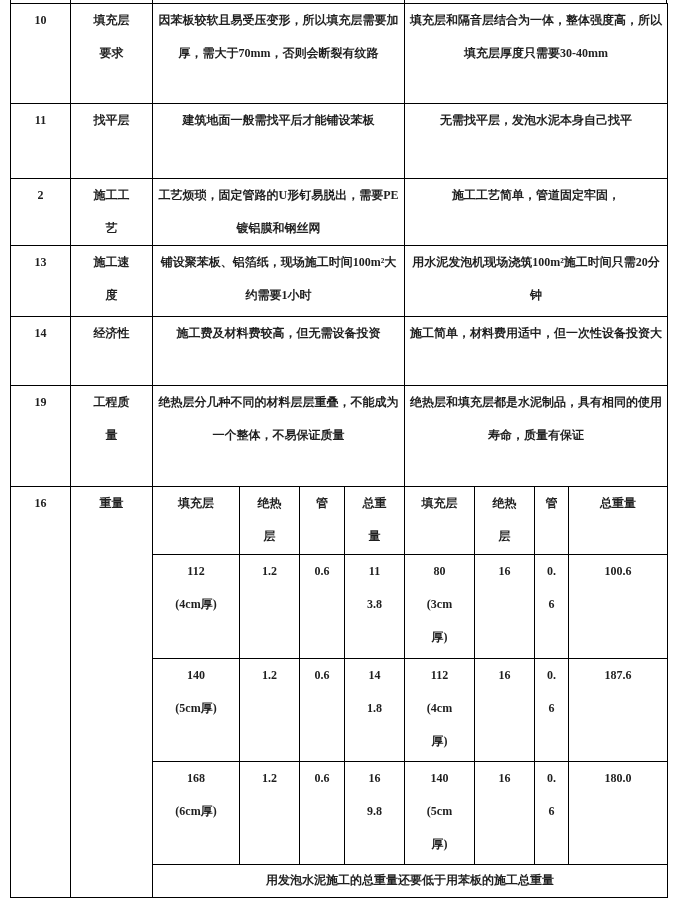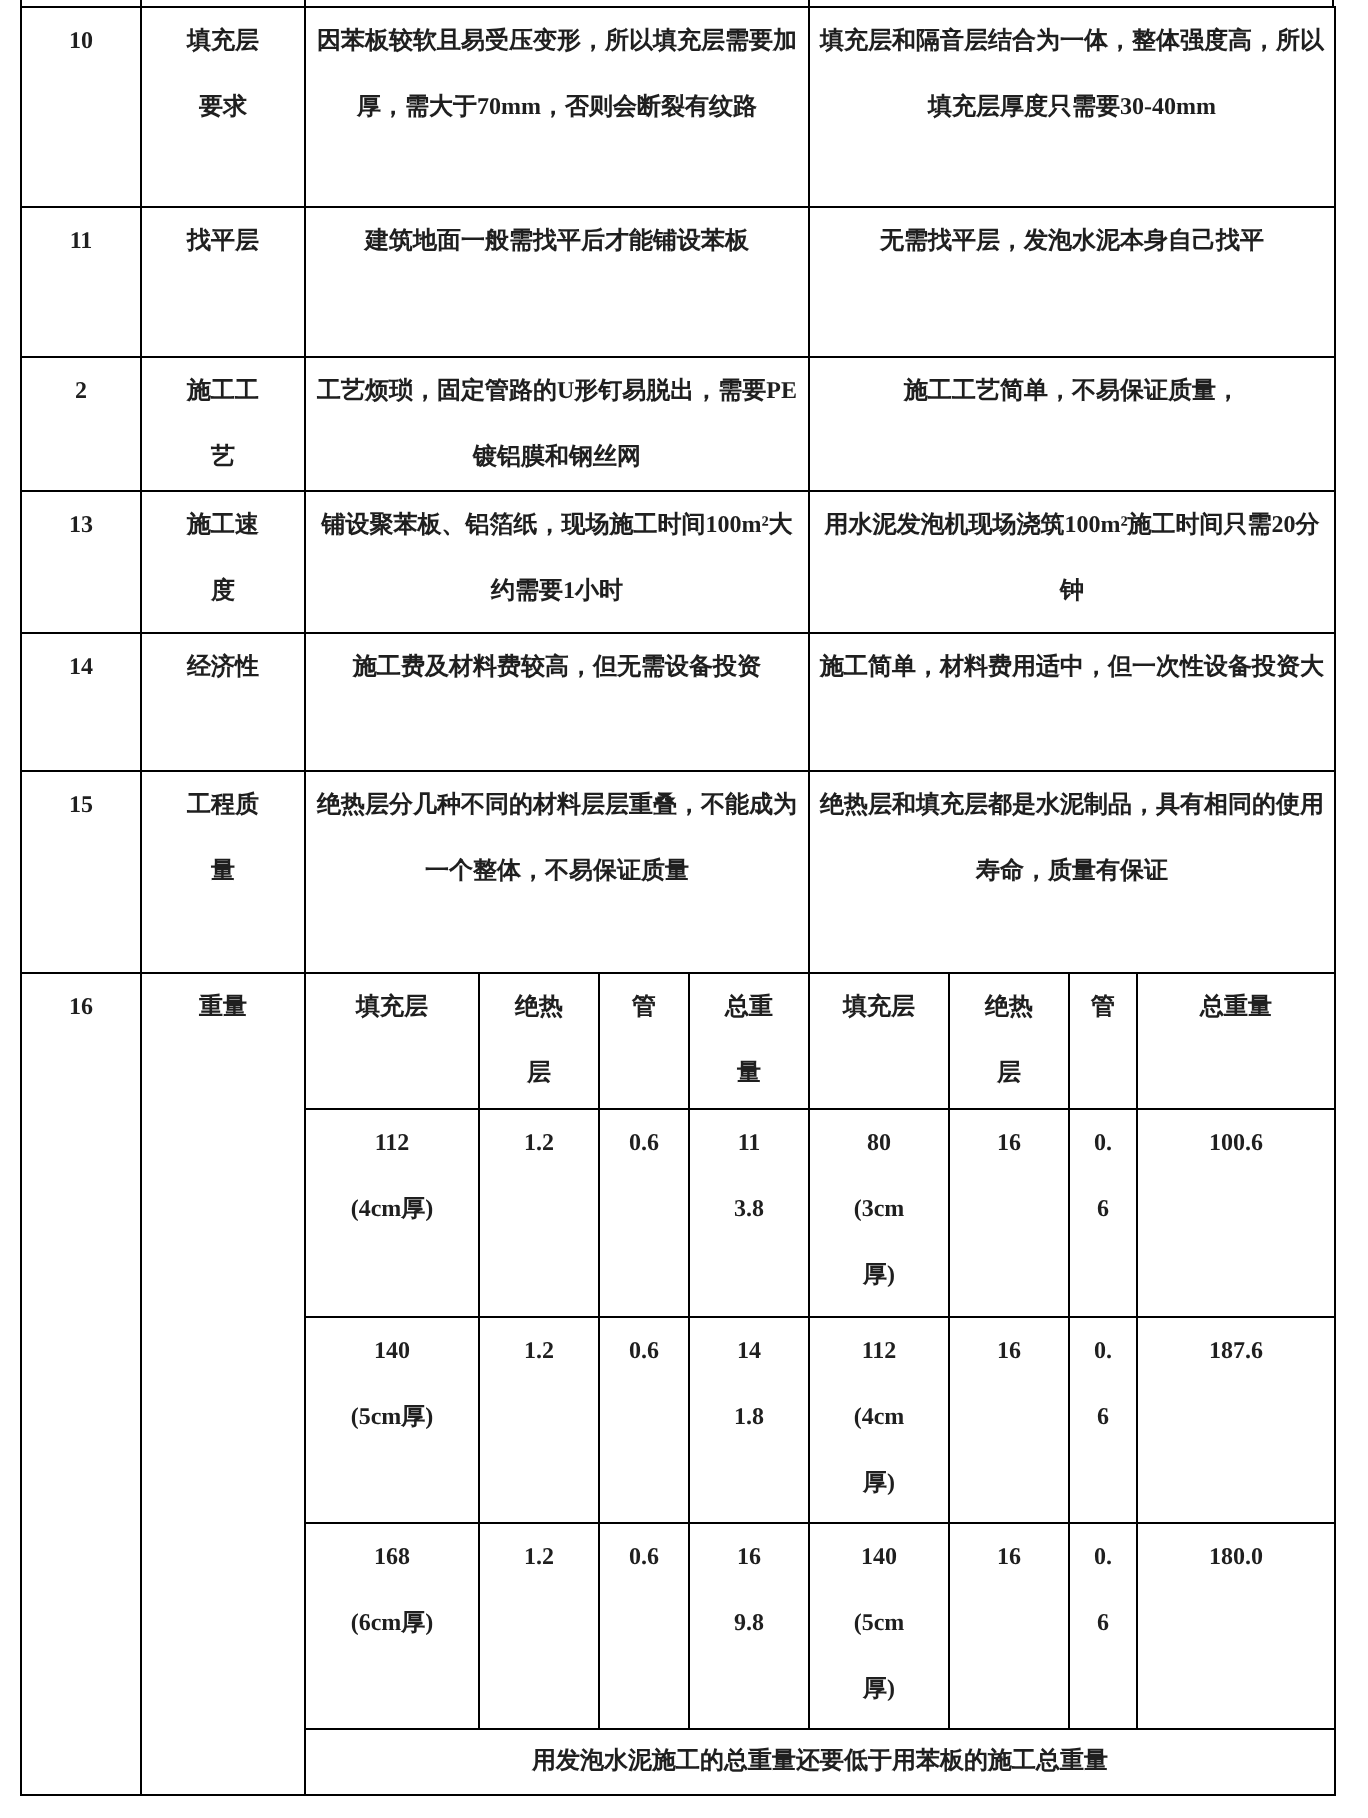--- a/index.html
+++ b/index.html
@@ -86,40 +86,40 @@
         <td>找平层</td>
         <td colspan="4">建筑地面一般需找平后才能铺设苯板</td>
         <td colspan="4">无需找平层，发泡水泥本身自己找平</td>
       </tr>
 
       <tr style="height:64px">
         <td>2</td>
         <td>施工工
 艺</td>
         <td colspan="4">工艺烦琐，固定管路的U形钉易脱出，需要PE镀铝膜和钢丝网</td>
-        <td colspan="4">施工工艺简单，不易保证质量，</td>
+        <td colspan="4">施工工艺简单，管道固定牢固，</td>
       </tr>
 
       <tr style="height:71px">
         <td>13</td>
         <td>施工速
 度</td>
         <td colspan="4">铺设聚苯板、铝箔纸，现场施工时间100m²大约需要1小时</td>
         <td colspan="4">用水泥发泡机现场浇筑100m²施工时间只需20分钟</td>
       </tr>
 
       <tr style="height:69px">
         <td>14</td>
         <td>经济性</td>
         <td colspan="4">施工费及材料费较高，但无需设备投资</td>
         <td colspan="4">施工简单，材料费用适中，但一次性设备投资大</td>
       </tr>
 
       <tr style="height:101px">
-        <td>15</td>
+        <td>19</td>
         <td>工程质
 量</td>
         <td colspan="4">绝热层分几种不同的材料层层重叠，不能成为一个整体，不易保证质量</td>
         <td colspan="4">绝热层和填充层都是水泥制品，具有相同的使用寿命，质量有保证</td>
       </tr>
 
       <tr style="height:68px">
         <td rowspan="5" class="mid">16</td>
         <td rowspan="5" class="mid">重量</td>
         <td>填充层</td>

